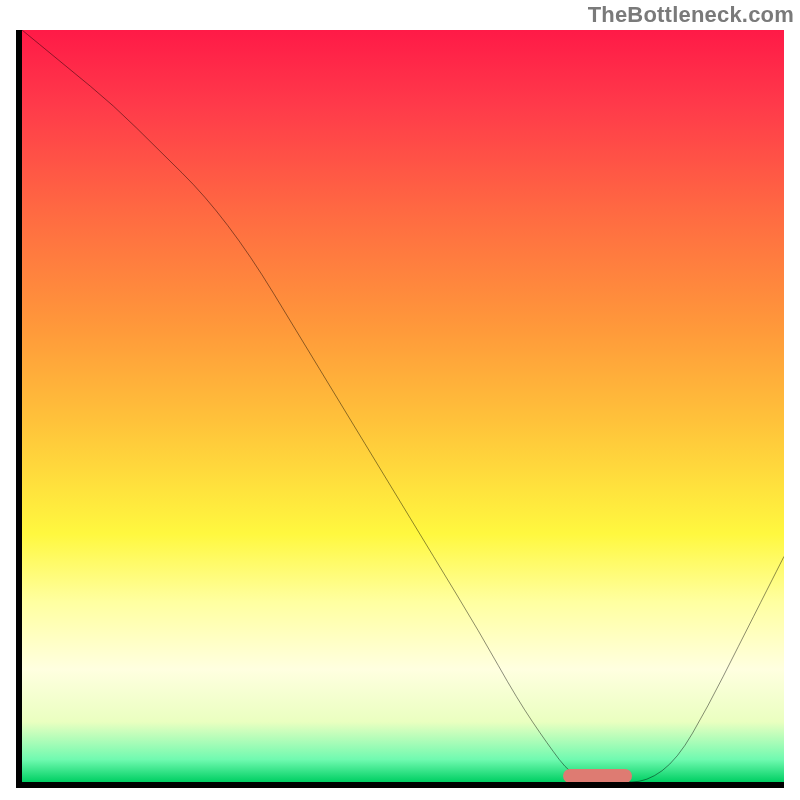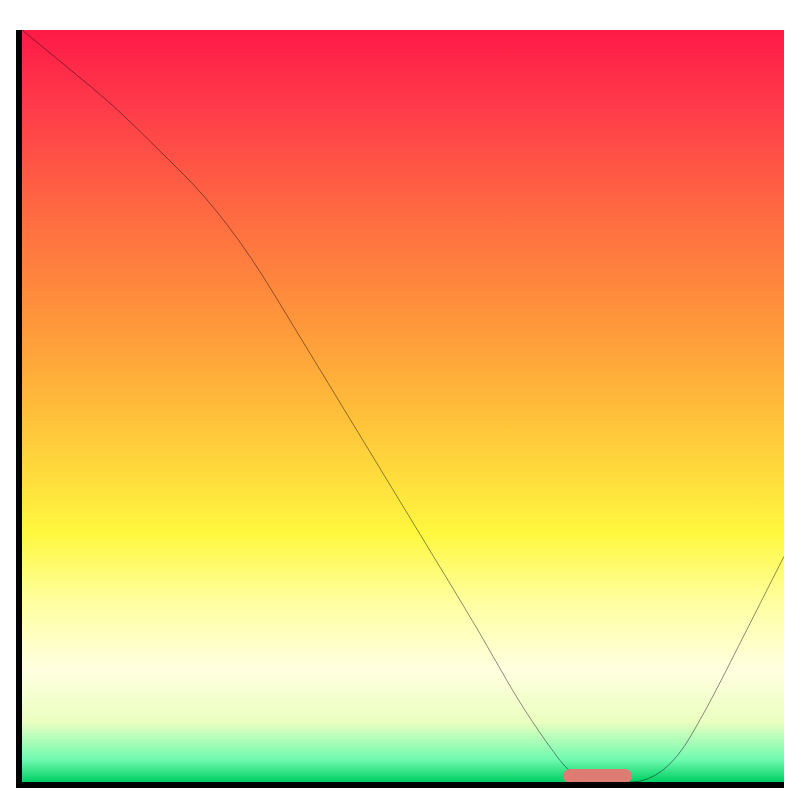--- a/index.html
+++ b/index.html
@@ -66,20 +66,21 @@
     z-index: 20;
     height: 14px;
     border-radius: 7px;
     background: #de7b72;
   }
 </style>
 </head>
 <body>
 
 <div class="chart-wrap">
+  <div class="watermark">TheBottleneck.com</div>
 
   <div class="plot">
     <div class="grad"></div>
     <svg class="curve" viewBox="0 0 100 100" preserveAspectRatio="none">
       <path id="curve-path" fill="none" stroke="#000000" stroke-width="0.45" vector-effect="non-scaling-stroke" d="M 0 0 Q 0 0 3 2.5 Q 6 5 9 7.5 Q 12 10 15 13 Q 18 16 21 19 Q 24 22 27 26 Q 30 30 33 35 Q 36 40 39 45 Q 42 50 45 55 Q 48 60 51 65 Q 54 70 57 75 Q 60 80 62.5 84.5 Q 65 89 67 92 Q 69 95 70.5 97 Q 72 99 73.5 99.5 Q 75 100 76.5 100 Q 78 100 80 100 Q 82 100 84 98.5 Q 86 97 88 93.5 Q 90 90 92 86 Q 94 82 96 78 Q 98 74 99 72 T 100 70"></path>
     </svg>
     <div class="marker" id="marker" style="left: 541.02px; width: 68.58px; bottom: -1px;"></div>
   </div>
 </div>
 

